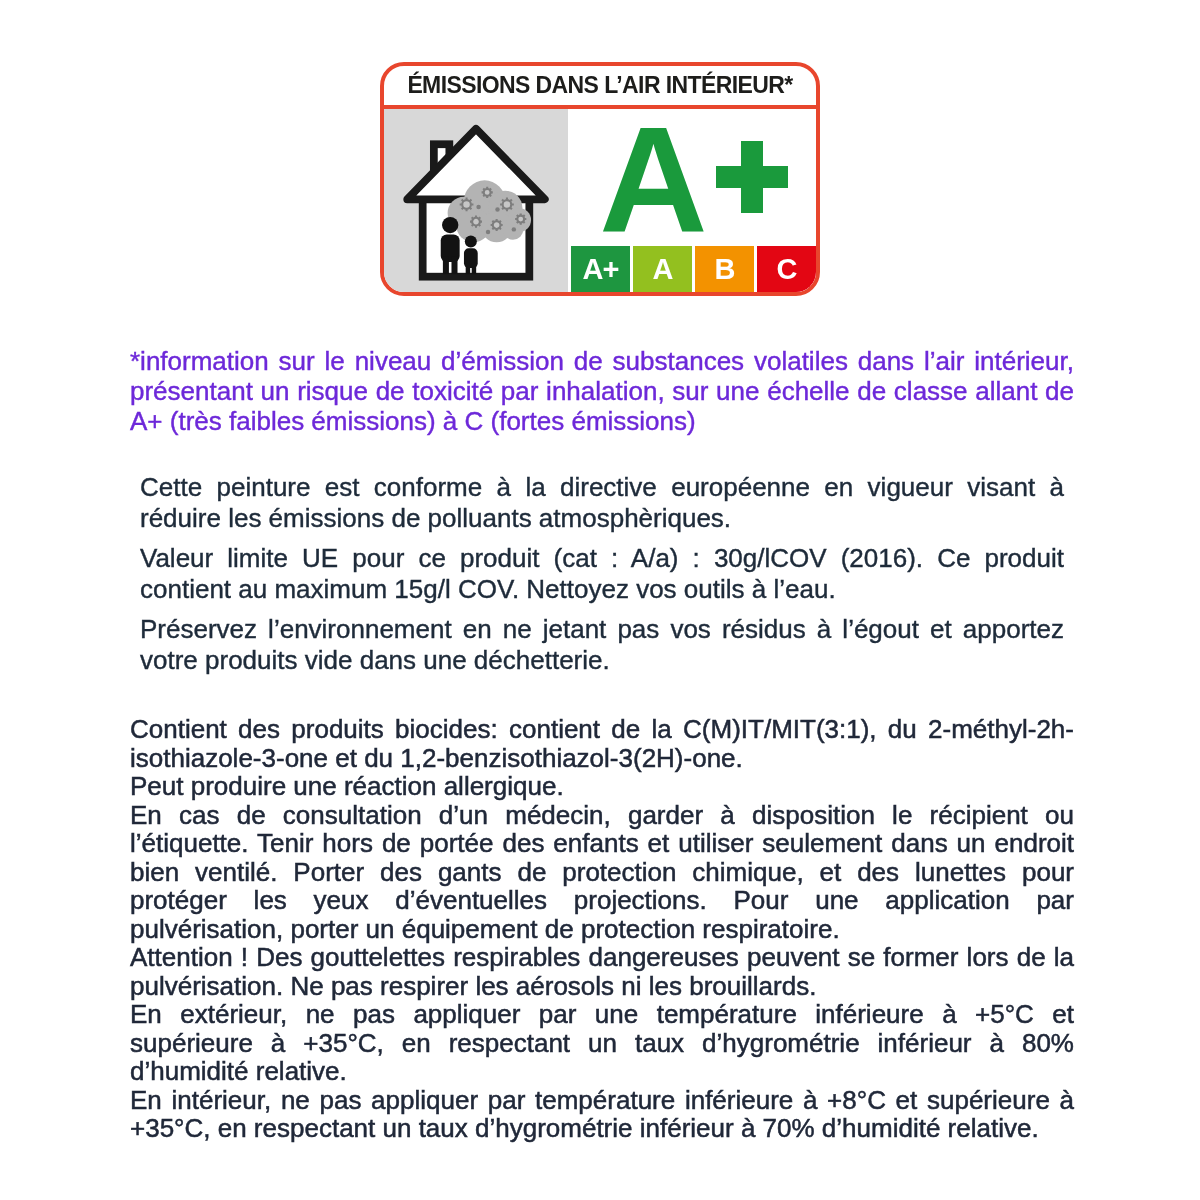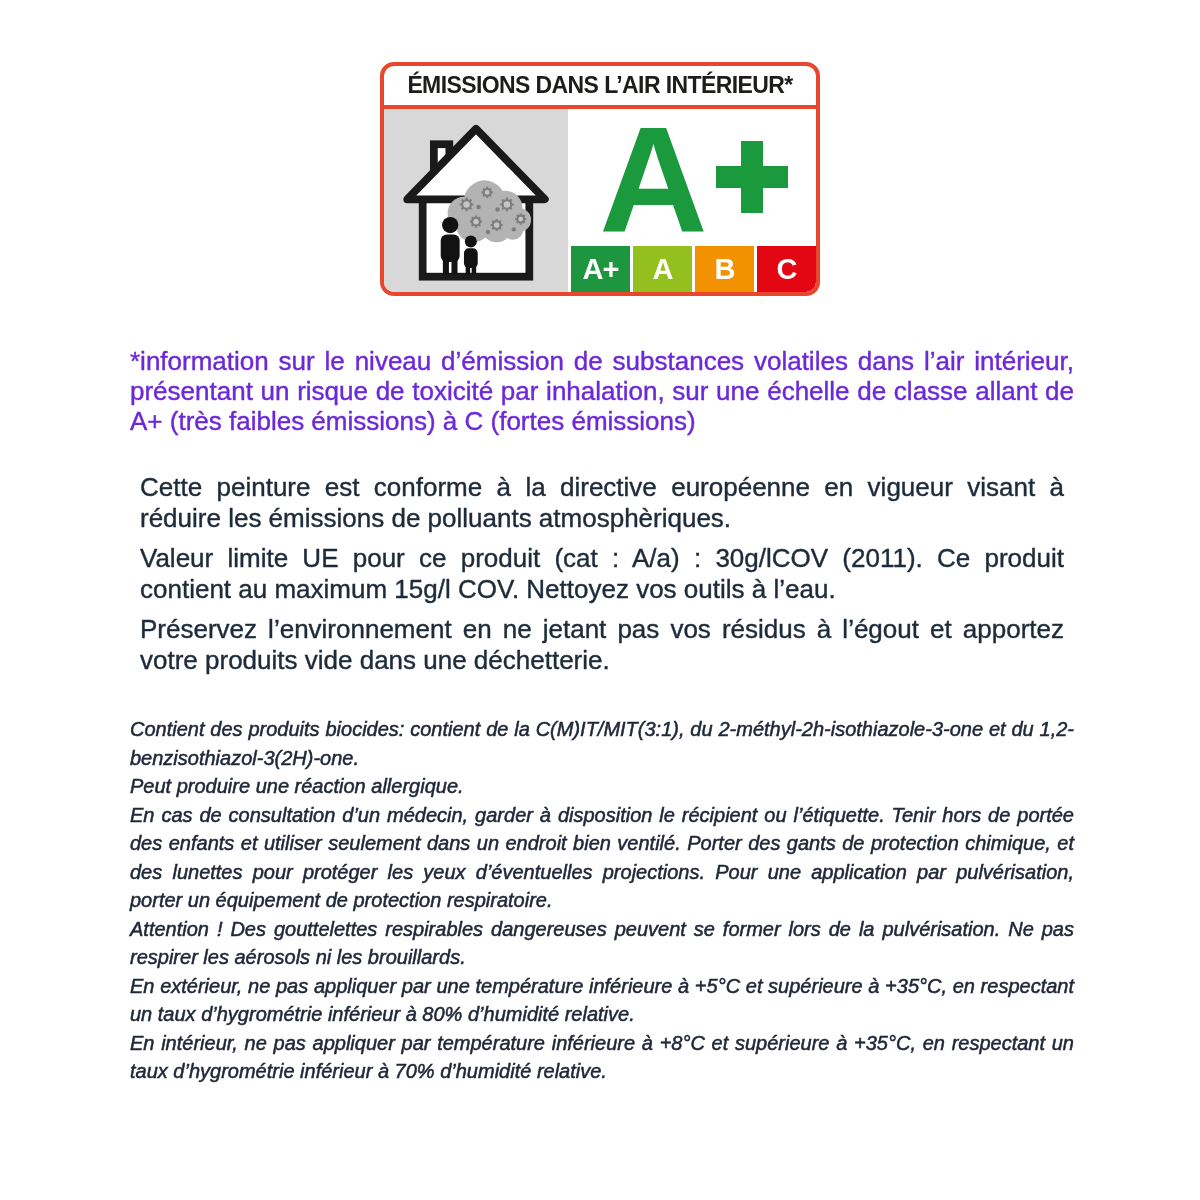--- a/index.html
+++ b/index.html
@@ -4,21 +4,21 @@
 <style>
   html,body{margin:0;padding:0;}
   body{
     width:1200px;height:1200px;background:#ffffff;position:relative;
     font-family:"Liberation Sans", sans-serif;
     -webkit-font-smoothing:antialiased;
   }
   
   .label-box{
     position:absolute;left:380px;top:62px;width:432px;
-    border:4px solid #E8462D;border-radius:14px;overflow:hidden;background:#fff;
+    border:4px solid #E8462D;border-radius:24px;overflow:hidden;background:#fff;
   }
   .label-title{
     height:39px;display:flex;align-items:center;justify-content:center;
     border-bottom:4px solid #E8462D;
     font-size:23px;font-weight:700;letter-spacing:-0.6px;color:#1D1D1B;white-space:nowrap;
   }
   .label-body{display:flex;height:183px;}
   .cell-left{
     width:184px;background:#D8D8D8;border-right:3px solid #fff;
     display:flex;align-items:center;justify-content:center;
@@ -37,21 +37,21 @@
   .footnote{
     margin:0 0 36px;font-size:26px;line-height:30px;color:#6d28d9;
     text-align:justify;-webkit-text-stroke:0.4px currentColor;
   }
   .regulatory{margin:0 0 40px;}
   .regulatory p{
     margin:10px;font-size:26px;line-height:30.5px;color:#1E2B3A;
     text-align:justify;-webkit-text-stroke:0.4px currentColor;
   }
   .safety p{
-    margin:0;font-size:20px;line-height:28.5px;color:#202839;font-style:italic;
+    margin:0;font-size:26px;line-height:28.5px;color:#202839;
     text-align:justify;-webkit-text-stroke:0.5px currentColor;
   }
 </style>
 </head>
 <body>
 
 <div class="label-box">
   <div class="label-title">ÉMISSIONS DANS L’AIR INTÉRIEUR*</div>
   <div class="label-body">
 
@@ -141,21 +141,21 @@
     </div>
 
   </div>
 </div>
 
 <div class="text-block">
   <p class="footnote">*information sur le niveau d’émission de substances volatiles dans l’air intérieur, présentant un risque de toxicité par inhalation, sur une échelle de classe allant de A+ (très faibles émissions) à C (fortes émissions)</p>
 
   <div class="regulatory">
     <p>Cette peinture est conforme à la directive européenne en vigueur visant à réduire les émissions de polluants atmosphèriques.</p>
-    <p>Valeur limite UE pour ce produit (cat : A/a) : 30g/lCOV (2011). Ce produit contient au maximum 15g/l COV. Nettoyez vos outils à l’eau.</p>
+    <p>Valeur limite UE pour ce produit (cat : A/a) : 30g/lCOV (2016). Ce produit contient au maximum 15g/l COV. Nettoyez vos outils à l’eau.</p>
     <p>Préservez l’environnement en ne jetant pas vos résidus à l’égout et apportez votre produits vide dans une déchetterie.</p>
   </div>
 
   <div class="safety">
     <p>Contient des produits biocides: contient de la C(M)IT/MIT(3:1), du 2-méthyl-2h-isothiazole-3-one et du 1,2-benzisothiazol-3(2H)-one.</p>
     <p>Peut produire une réaction allergique.</p>
     <p>En cas de consultation d’un médecin, garder à disposition le récipient ou l’étiquette. Tenir hors de portée des enfants et utiliser seulement dans un endroit bien ventilé. Porter des gants de protection chimique, et des lunettes pour protéger les yeux d’éventuelles projections. Pour une application par pulvérisation, porter un équipement de protection respiratoire.</p>
     <p>Attention ! Des gouttelettes respirables dangereuses peuvent se former lors de la pulvérisation. Ne pas respirer les aérosols ni les brouillards.</p>
     <p>En extérieur, ne pas appliquer par une température inférieure à +5°C et supérieure à +35°C, en respectant un taux d’hygrométrie inférieur à 80% d’humidité relative.</p>
     <p>En intérieur, ne pas appliquer par température inférieure à +8°C et supérieure à +35°C, en respectant un taux d’hygrométrie inférieur à 70% d’humidité relative.</p>

